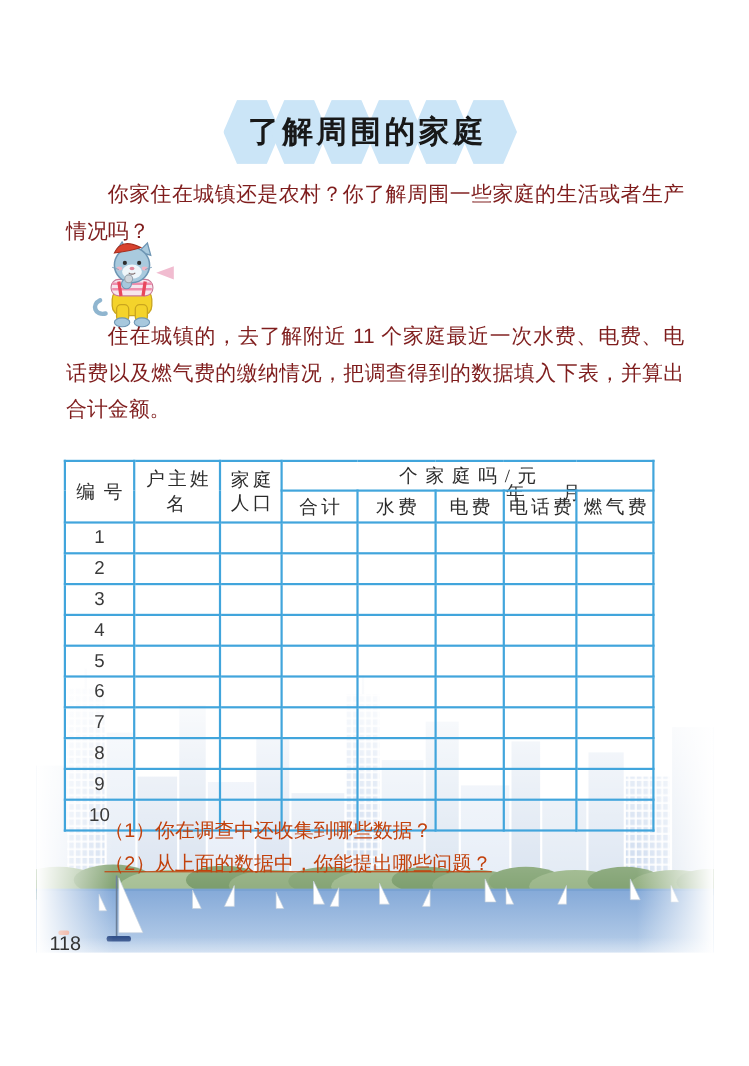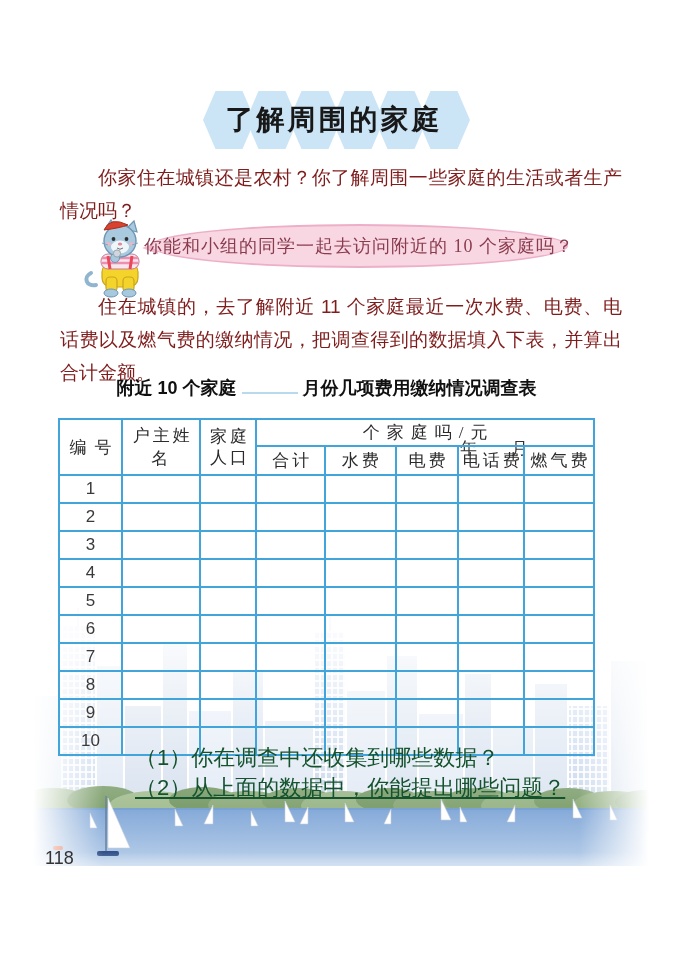--- a/index.html
+++ b/index.html
@@ -116,23 +116,22 @@
   .th-fee   { height: 27px; letter-spacing: 3px; text-indent: 3px; }
   .survey tbody td { height: 26px; }
   .row-id {
     text-align: center;
     font-family: "Liberation Sans", sans-serif;
     font-size: 17px; color: #3a3a3a;
   }
   
   .question {
     position: absolute; left: 95px; width: 520px;
-    font-size: 22px; color: #14532d;
+    font-size: 18px; color: #c2410c;
     z-index: 2;
-    margin-left: 40px;
   }
   .q1 { top: 743px; }
   .q2 { top: 773px; text-decoration: underline; }
   
   .scene {
     position: absolute; left: 33px; top: 556px;
     width: 616px; height: 332px;
     z-index: 0;
   }
   
@@ -299,29 +298,23 @@
       <ellipse cx="49.5" cy="25" rx="2.6" ry="1.8" fill="#f0b4c4"></ellipse>
       <line x1="20" y1="24" x2="26" y2="26" stroke="#7da3bd" stroke-width="0.9"></line>
       <line x1="50" y1="26" x2="56" y2="24" stroke="#7da3bd" stroke-width="0.9"></line>
 
       <circle cx="33" cy="39" r="4.5" fill="#a7c8dd" stroke="#6e96b4" stroke-width="1"></circle>
       <circle cx="35" cy="34.5" r="3.6" fill="#cfd6dd" stroke="#9aa4ad" stroke-width="1"></circle>
     </svg>
   </div>
 
   <div class="bubble-tail"></div>
-  <div class="bubble">
-    <span class="bubble-text">你能和小组的同学一起去访问附近的 10 个家庭吗？</span>
-  </div>
 
   <div class="para para2">住在城镇的，去了解附近 11 个家庭最近一次水费、电费、电话费以及燃气费的缴纳情况，把调查得到的数据填入下表，并算出合计金额。</div>
 
-  <div class="table-title">
-    <span>附近 10 个家庭</span><span class="blank-line"></span><span>月份几项费用缴纳情况调查表</span>
-  </div>
   <div class="date-hint">年　　月</div>
 
   <table class="survey">
     <colgroup>
       <col style="width:63px">
         <col style="width:79px">
         <col style="width:56px">
       <col style="width:69px">
         <col style="width:71px">
         <col style="width:63px">

